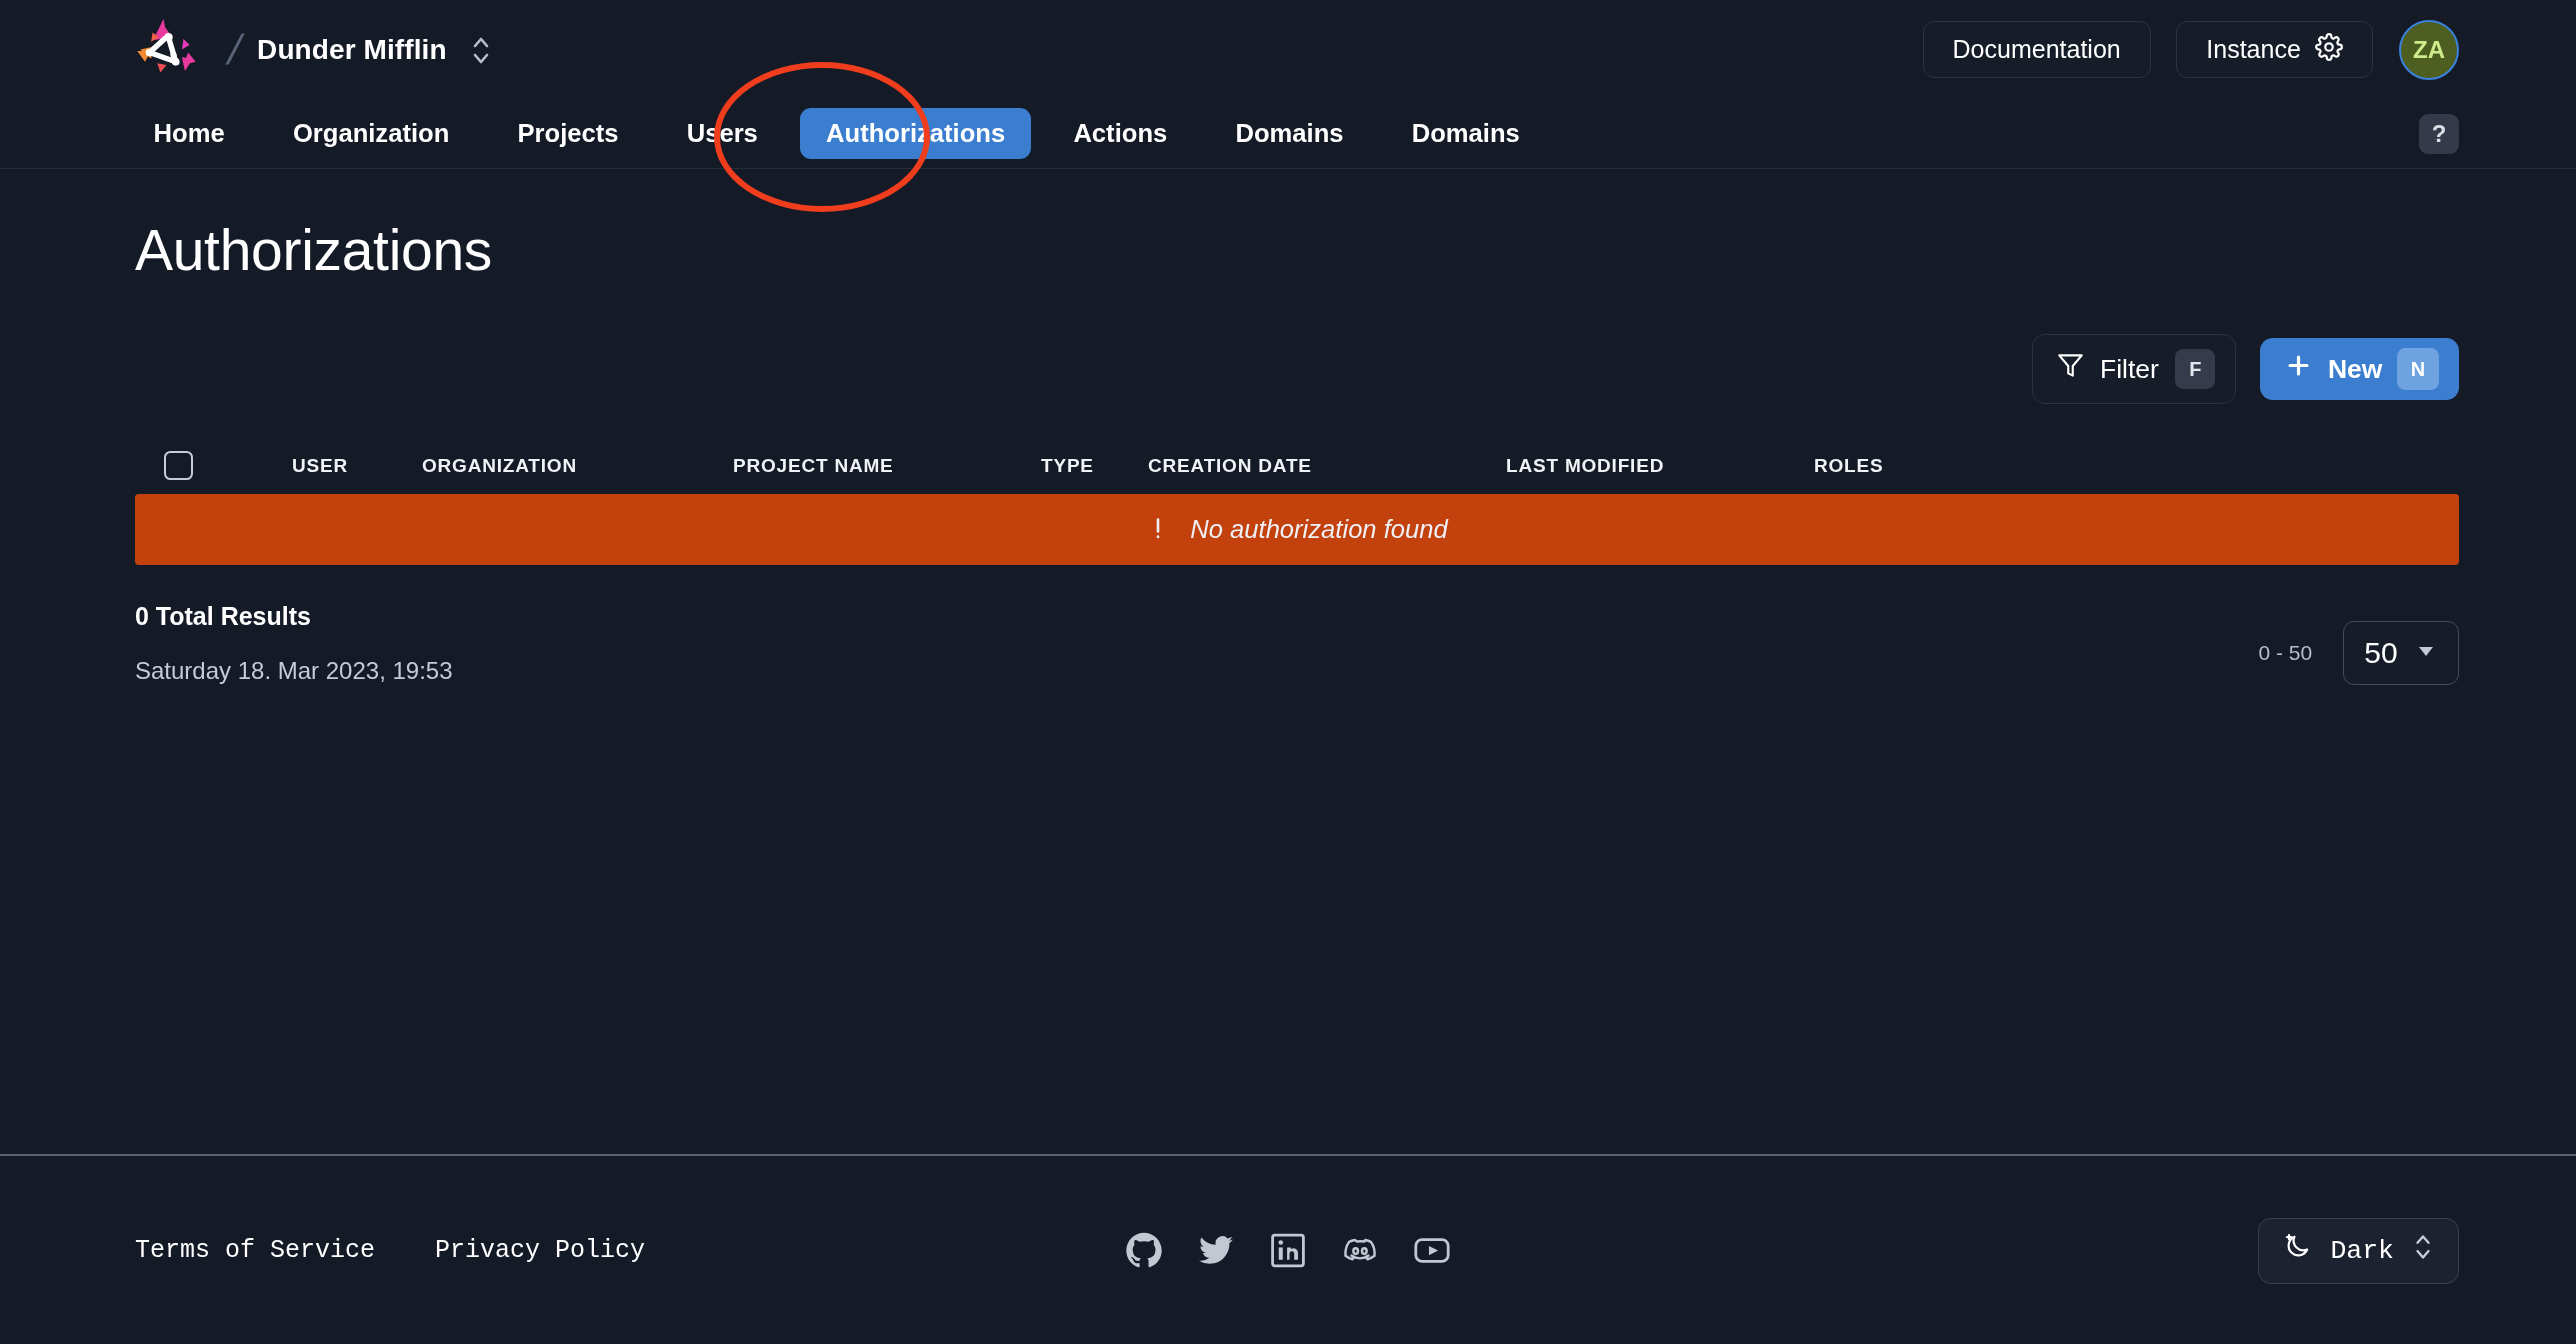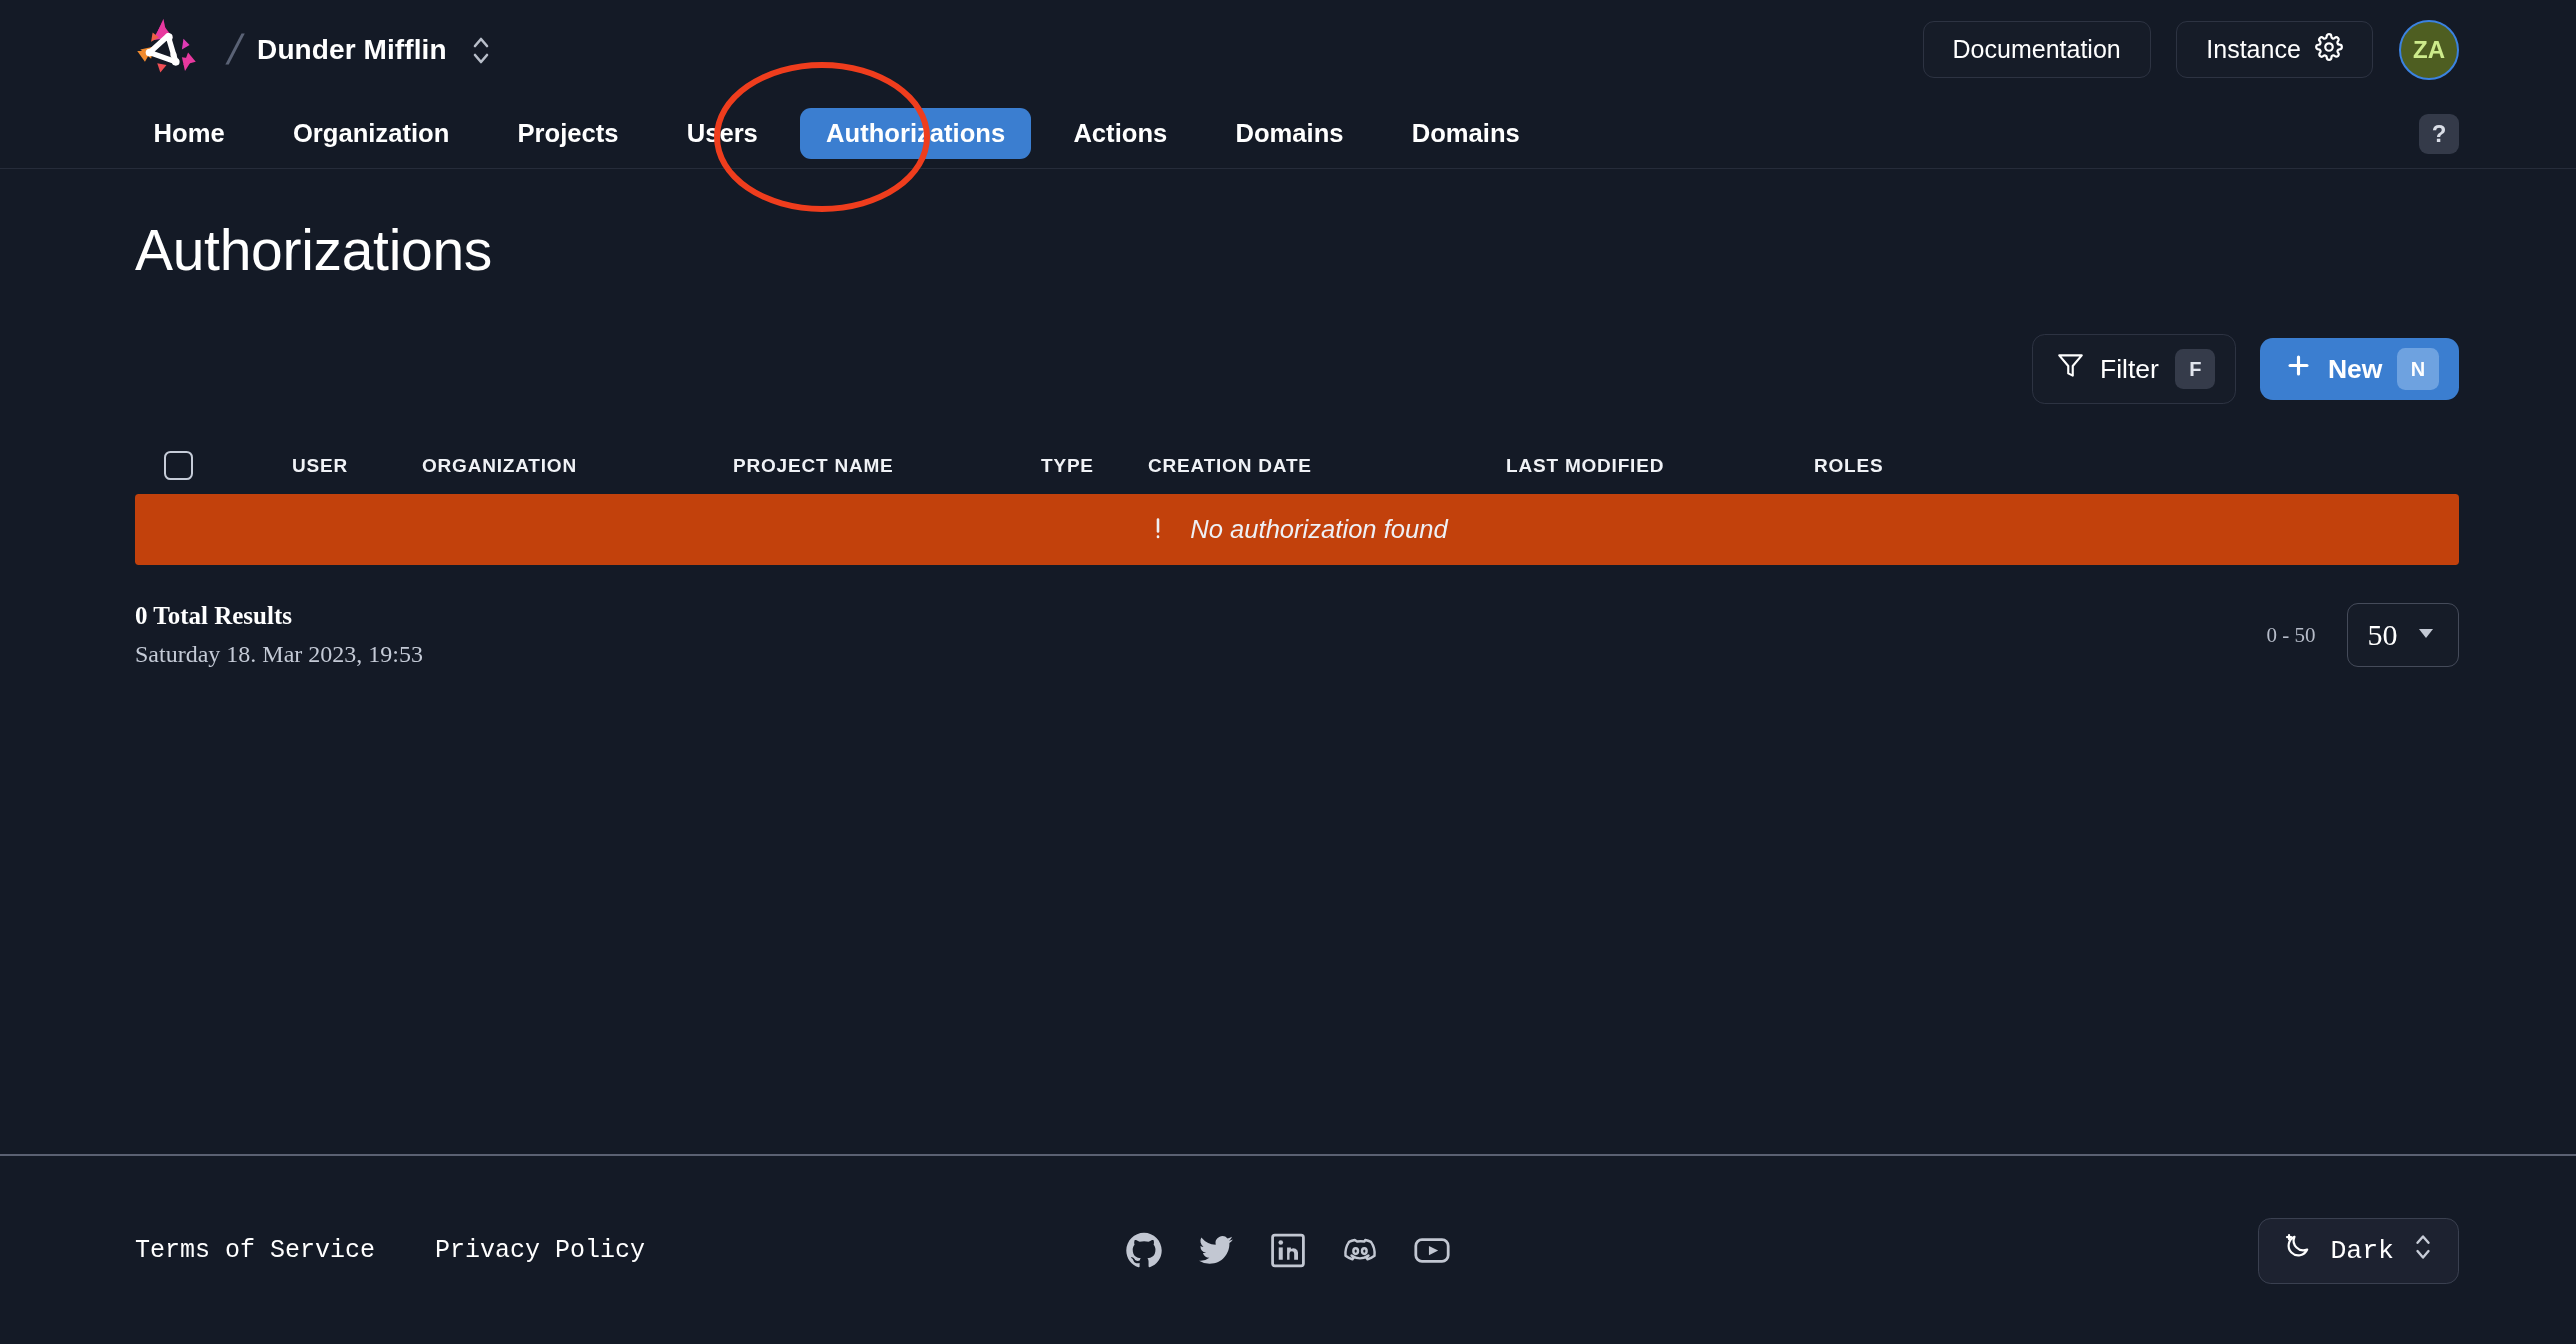--- a/index.html
+++ b/index.html
@@ -118,24 +118,24 @@
     font-size: 19px; font-weight: 700; letter-spacing: 0.8px;
     color: #f0f2f6; white-space: nowrap;
   }
   .empty-row {
     height: 71px; background: #c2410c; border-radius: 3.7px;
     display: flex; align-items: center; justify-content: center; gap: 20px;
   }
   .empty-text { font-size: 25.6px; font-style: italic; color: #eef0f5; }
 
   .resultsbar {
-    display: flex; align-items: center; margin-top: 37px; font-family: Liberation Serif, serif;
+    display: flex; align-items: flex-end; margin-top: 37px;
   }
   .total { font-size: 25px; font-weight: 700; color: #ffffff; }
-  .stamp { font-size: 24px; color: #c4cad6; margin-top: 11px; }
+  .stamp { font-size: 24px; color: #c4cad6; margin-top: 26px; }
   .pagination { margin-left: auto; display: flex; align-items: center; gap: 31px; }
   .range { font-size: 21px; color: #b6bcc9; }
   .per-page {
     height: 64px; min-width: 108px; padding: 0 20px;
     border: 1.4px solid #454b5a; border-radius: 11px; background: #161c28;
     display: flex; align-items: center; gap: 16.4px;
     font-size: 30px; color: #ffffff;
   }
 
   

